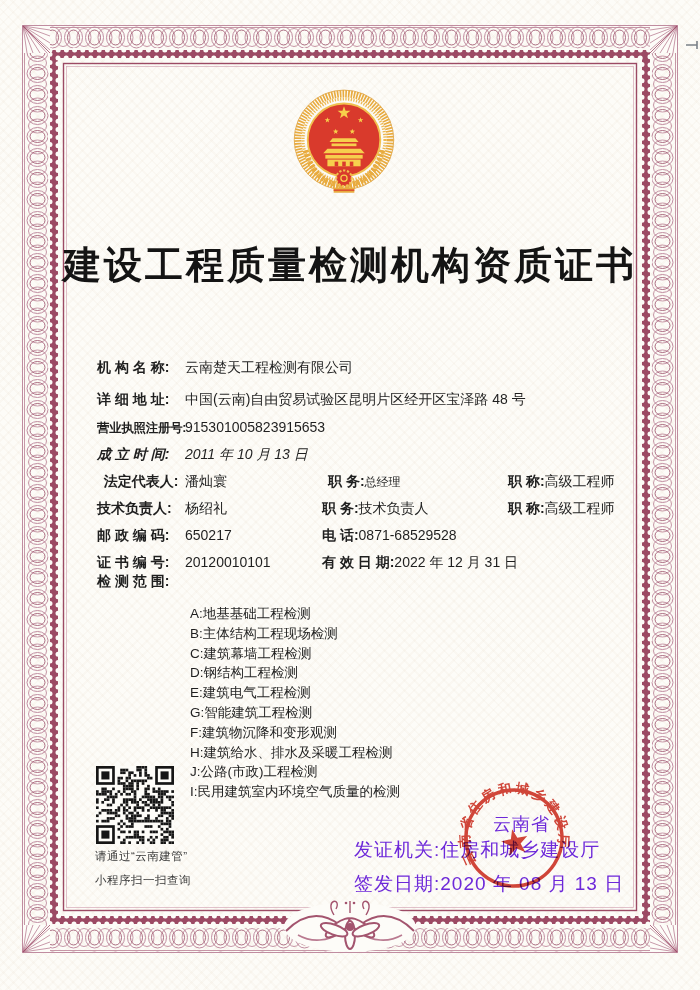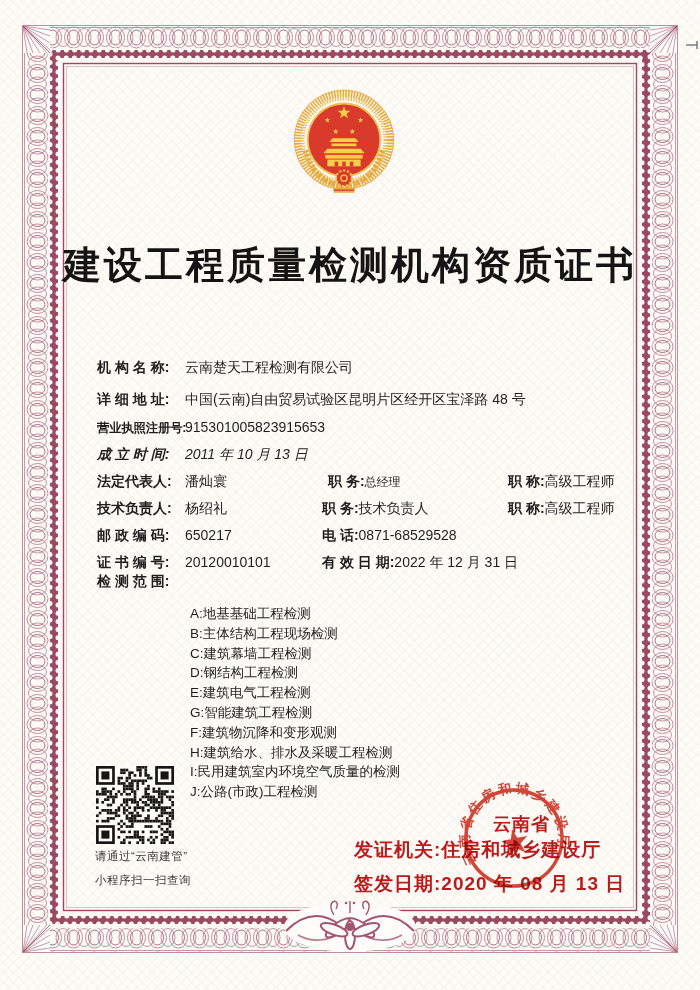--- a/index.html
+++ b/index.html
@@ -18,21 +18,21 @@
   .lbl-sm{font-size:12.4px;letter-spacing:-.2px;}
   .val{font-weight:normal;}
   .val-sm{font-size:12px;}
   #title{
     left:0;top:212px;width:700px;text-align:center;
     font-size:38px;font-weight:bold;letter-spacing:3px;color:#141414;margin-top:28px;
   }
   #scope-items{left:190px;top:572px;margin-top:32px;}
   .scope-item{font-size:13.5px;line-height:19.8px;white-space:nowrap;}
   .qr-cap{left:95px;font-size:11.5px;color:#3a3a3a;letter-spacing:.5px;white-space:nowrap;}
-  .foot{white-space:nowrap;font-weight:bold;letter-spacing:1px;color:#b91c1c;}
+  .foot{white-space:nowrap;font-weight:normal;letter-spacing:1px;color:#6d28d9;}
   #seal{mix-blend-mode:multiply;opacity:.92;}
 </style>
 </head>
 <body>
 
 <svg class="abs" width="700" height="990" viewBox="0 0 700 990" style="left:0;top:0;">
   <defs>
     <pattern id="chV" width="25" height="21" patternUnits="userSpaceOnUse">
       <ellipse cx="12.5" cy="10.5" rx="10.5" ry="9" fill="none" stroke="#c08ca0" stroke-width="1"></ellipse>
       <ellipse cx="12.5" cy="10.5" rx="7.5" ry="6" fill="none" stroke="#a25c74" stroke-width=".9"></ellipse>
@@ -129,21 +129,21 @@
 <div class="cell" style="left:97px;top:390px;">
   <span class="lbl w88">详 细 地 址:</span><span class="val">中国(云南)自由贸易试验区昆明片区经开区宝泽路 48 号</span>
 </div>
 <div class="cell" style="left:97px;top:418px;">
   <span class="lbl w88 lbl-sm">营业执照注册号:</span><span class="val">915301005823915653</span>
 </div>
 <div class="cell" style="left:97px;top:445px;font-style:italic;">
   <span class="lbl w88">成 立 时 间:</span><span class="val">2011 年 10 月 13 日</span>
 </div>
 
-<div class="cell" style="left:97px;top:472px;">
+<div class="cell" style="left:97px;top:472px;text-align:center;">
   <span class="lbl w88">法定代表人:</span><span class="val">潘灿寰</span>
 </div>
 <div class="cell" style="left:322px;top:472px;margin-left:6px;">
   <span class="lbl">职 务:</span><span class="val val-sm">总经理</span>
 </div>
 <div class="cell" style="left:508px;top:472px;">
   <span class="lbl">职 称:</span><span class="val">高级工程师</span>
 </div>
 
 <div class="cell" style="left:97px;top:499px;">
@@ -175,22 +175,22 @@
 </div>
 <div class="abs" id="scope-items">
   <div class="scope-item">A:地基基础工程检测</div>
   <div class="scope-item">B:主体结构工程现场检测</div>
   <div class="scope-item">C:建筑幕墙工程检测</div>
   <div class="scope-item">D:钢结构工程检测</div>
   <div class="scope-item">E:建筑电气工程检测</div>
   <div class="scope-item">G:智能建筑工程检测</div>
   <div class="scope-item">F:建筑物沉降和变形观测</div>
   <div class="scope-item">H:建筑给水、排水及采暖工程检测</div>
+  <div class="scope-item">J:公路(市政)工程检测</div>
   <div class="scope-item">I:民用建筑室内环境空气质量的检测</div>
-  <div class="scope-item">J:公路(市政)工程检测</div>
 </div>
 
 <svg class="abs" id="qr" width="78" height="78" style="left:96px;top:766px;background:#fdfcf8;" fill="#161616">
     <rect x="40.34" y="0.00" width="2.69" height="2.69"></rect>
     <rect x="43.03" y="0.00" width="2.69" height="2.69"></rect>
     <rect x="45.72" y="0.00" width="2.69" height="2.69"></rect>
     <rect x="48.41" y="0.00" width="2.69" height="2.69"></rect>
     <rect x="24.21" y="2.69" width="2.69" height="2.69"></rect>
     <rect x="26.90" y="2.69" width="2.69" height="2.69"></rect>
     <rect x="29.59" y="2.69" width="2.69" height="2.69"></rect>

